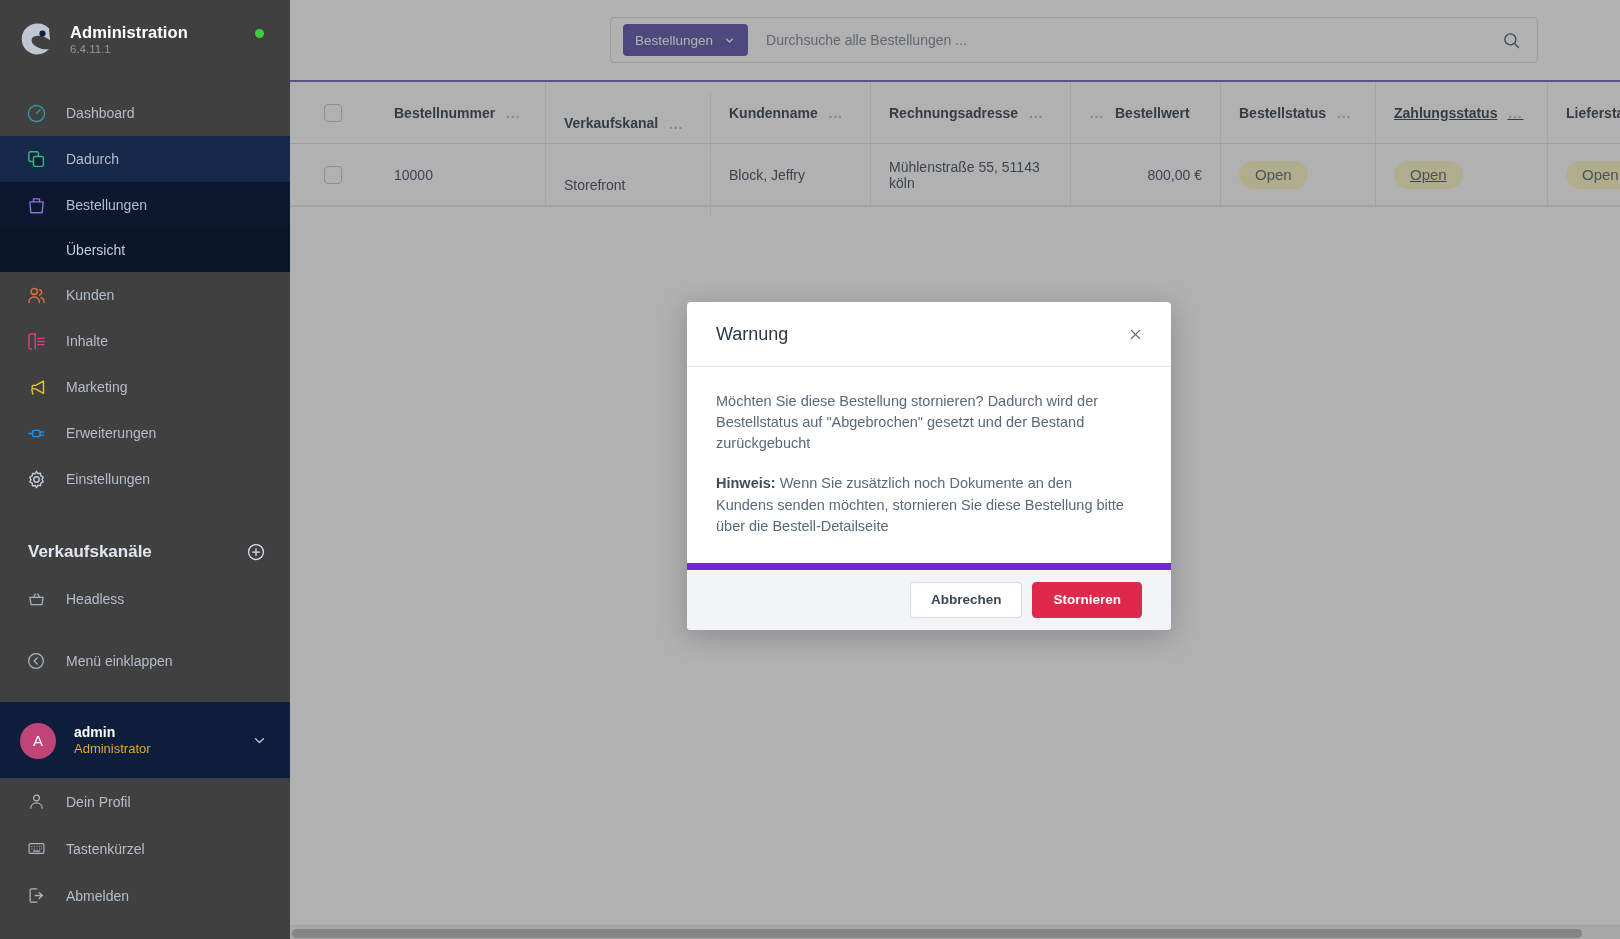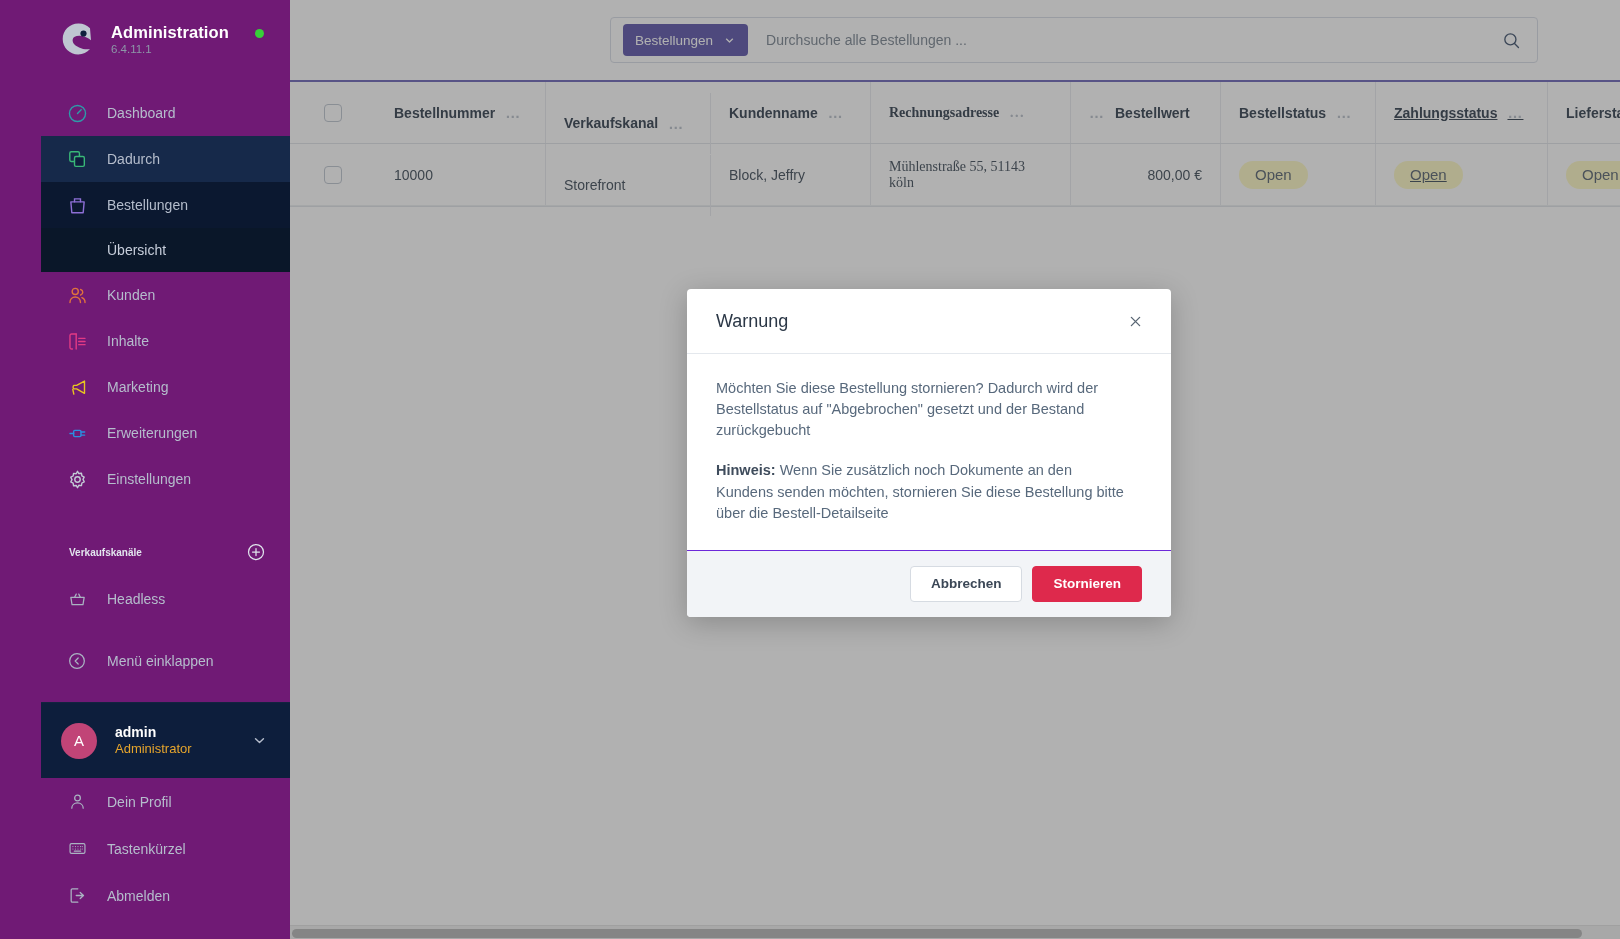--- a/index.html
+++ b/index.html
@@ -7,26 +7,25 @@
     width: 1620px; height: 939px;
     overflow: hidden;
     font-family: "Liberation Sans", sans-serif;
     background: #f9f9f9;
   }
   .app { position: relative; width: 1620px; height: 939px; display: flex; }
 
   
   .sidebar {
     width: 290px; height: 939px; flex: 0 0 290px;
-    background: #701a75;
+    background: #404040;
     color: #d8dde6;
     position: relative;
     z-index: 30;
     overflow: hidden;
-    padding-left: 41px;
   }
   .sb-brand {
     height: 78px; display: flex; align-items: center; padding: 0 18px;
     position: relative;
   }
   .sb-logo {
     width: 38px; height: 38px; margin-right: 14px; flex: 0 0 38px;
     display: flex; align-items: center; justify-content: center;
   }
   .sb-brand-txt { display: flex; flex-direction: column; justify-content: center; }
@@ -47,21 +46,21 @@
   .sb-item.active-dark { background: #0b1830; }
   .sb-sub {
     height: 44px; display: flex; align-items: center; padding-left: 66px;
     font-size: 14px; color: #c7cedb; background: #0a1729; cursor: pointer;
   }
 
   .sb-section {
     margin-top: 26px; height: 48px; display: flex; align-items: center;
     padding: 0 24px 0 28px; justify-content: space-between;
   }
-  .sb-section-label { font-size: 10px; font-weight: bold; color: #e2e6ee; }
+  .sb-section-label { font-size: 17px; font-weight: bold; color: #e2e6ee; }
   .sb-plus { width: 20px; height: 20px; cursor: pointer; }
 
   .sb-channel {
     height: 46px; display: flex; align-items: center; padding-left: 24px;
     font-size: 14px; color: #b5bdcc; cursor: pointer;
   }
   .sb-channel .sb-ico { width: 24px; margin-right: 18px; flex:0 0 24px; display:flex; align-items:center; justify-content:center;}
 
   .sb-collapse {
     margin-top: 16px; height: 46px; display: flex; align-items: center;
@@ -142,21 +141,21 @@
   .grid-body { height: 62px; border-bottom: 1px solid #eceef1; }
   .cell {
     height: 100%; display: flex; align-items: center;
     padding: 0 18px; border-right: 1px solid #e8eaee; font-size: 14px; color: #3d4a57;
   }
   .grid-head .cell { font-weight: bold; color: #2f3c4c; }
   .cell.c-check { width: 86px; justify-content: center; border-right: none; }
   .cell.c-num    { width: 170px; }
   .cell.c-chan   { width: 165px; margin-top: 21px; }
   .cell.c-cust   { width: 160px; }
-  .cell.c-addr   { width: 200px; font-family: Liberation Serif, serif; }
+  .cell.c-addr   { width: 200px; }
   .cell.c-value  { width: 150px; justify-content: flex-end; }
   .cell.c-ostat  { width: 155px; }
   .cell.c-pstat  { width: 172px; text-decoration: underline; }
   .cell.c-dstat  { width: 170px; }
   .grid-head .cell.c-value { justify-content: flex-start; }
   .col-dots { color: #b8bfc9; font-size: 15px; letter-spacing: 1px; margin-left: 10px; }
   .col-dots.pre { margin-left: 0; margin-right: 10px; }
   .chk {
     width: 18px; height: 18px; border: 1px solid #bdc5cf; border-radius: 4px;
     background: #fff; cursor: pointer;
@@ -177,21 +176,21 @@
   }
 
   
   .dim {
     position: absolute; left: 290px; top: 0; width: 1330px; height: 939px;
     background: rgba(60,60,60,0.40); z-index: 50;
   }
 
   
   .modal {
-    position: absolute; left: 687px; top: 289px; width: 484px;
+    position: absolute; left: 687px; top: 302px; width: 484px;
     background: #fff; border-radius: 4px; z-index: 60;
     box-shadow: 0 6px 28px rgba(0,0,0,0.22);
     overflow: hidden;
   }
   .modal-head {
     height: 65px; display: flex; align-items: center; justify-content: space-between;
     padding: 0 22px 0 29px; border-bottom: 1px solid #e4e8ed;
   }
   .modal-title { font-size: 18px; color: #2b3746; font-weight: normal; }
   .modal-close {
@@ -199,21 +198,21 @@
     color: #5a6774; cursor: pointer; font-size: 19px; line-height: 1; background: none; border: none;
     font-family: "Liberation Sans", sans-serif;
   }
   .modal-body { padding: 24px 29px 26px 29px; background: #fff; }
   .modal-p {
     font-size: 14.5px; line-height: 1.46; color: #58697c; max-width: 410px;
   }
   .modal-p.second { margin-top: 19px; }
   .modal-p b { color: #3f4c5c; font-weight: bold; }
   .modal-foot {
-    background: #f2f4f7; border-top: 1px solid #6d28d9;
+    background: #f2f4f7; border-top: 7px solid #6d28d9;
     height: 67px; display: flex; align-items: center; justify-content: flex-end;
     gap: 10px; padding: 0 29px;
   }
   .btn-ghost {
     height: 36px; padding: 0 20px; background: #fff; border: 1px solid #d6dbe2;
     border-radius: 4px; font-size: 13.5px; color: #3b4756; cursor: pointer;
     font-family: "Liberation Sans", sans-serif; font-weight: bold;
   }
   .btn-danger {
     height: 36px; padding: 0 20px; background: #de294c; border: 1px solid #de294c;

